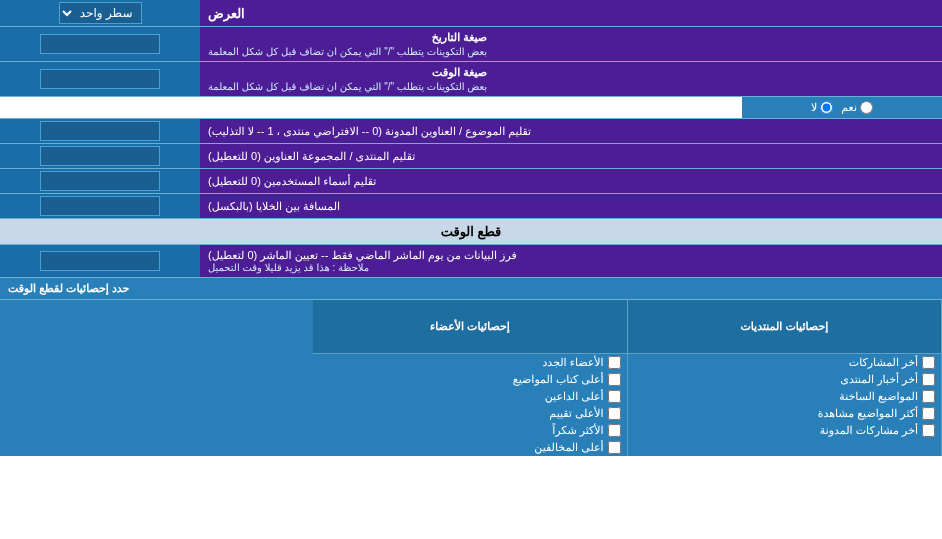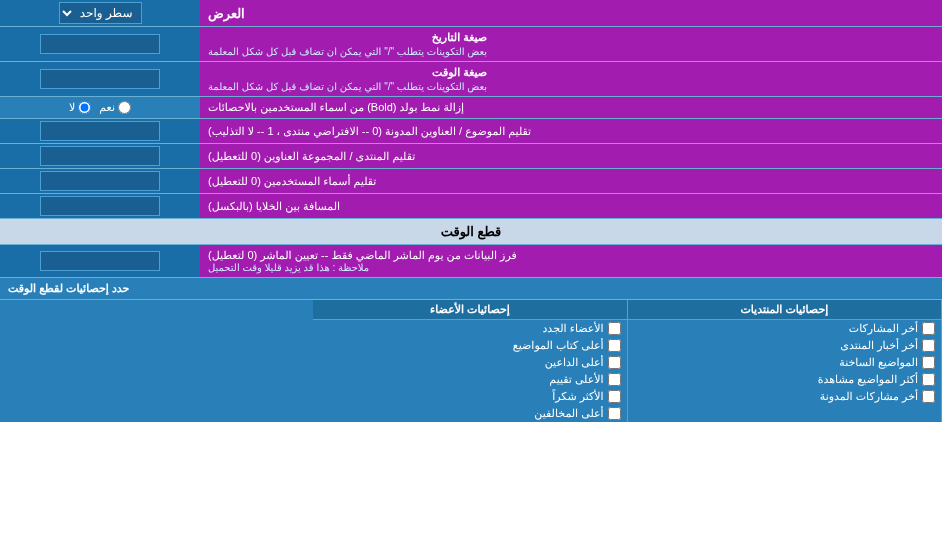--- a/index.html
+++ b/index.html
@@ -11,21 +11,21 @@
       background: #fff;
     }
 
     .row {
       display: flex;
       width: 100%;
       border-bottom: 1px solid #6ab0d4;
     }
 
     .label-cell {
-      background: #a21caf;
+      background: #4c1d95;
       color: #fff;
       padding: 4px 8px;
       display: flex;
       align-items: center;
       justify-content: flex-end;
       text-align: right;
       font-size: 11px;
     }
 
     .input-cell {
@@ -153,21 +153,21 @@
       flex: 1;
       border-right: 1px solid #5aa0c8;
     }
     .stats-col:last-child { border-right: none; }
 
     .stats-col-header {
       color: #fff;
       font-weight: bold;
       font-size: 11px;
       text-align: center;
-      padding: 3px;
+      padding: 20px;
       border-bottom: 1px solid #5aa0c8;
       background: #1f6ea0;
     }
 
     .limit-row {
       display: flex;
       width: 100%;
       background: #2980b9;
       border-bottom: 1px solid #6ab0d4;
       margin-left: 48px;
@@ -203,21 +203,20 @@
       <span style="font-weight:bold;">صيغة الوقت</span>
       <span class="sub-text">بعض التكوينات يتطلب "/" التي يمكن ان تضاف قبل كل شكل المعلمة</span>
     </div>
   </div>
   <div class="input-cell">
     <input type="text" class="input-field" style="width: 120px;">
   </div>
 </div>
 
 <div class="row row-4">
-  <div class="label-cell">إزالة نمط بولد (Bold) من اسماء المستخدمين بالاحصائات</div>
   <div class="radio-cell">
     <div class="radio-option">
       <input type="radio" name="bold" value="yes" style="">
       <span>نعم</span>
     </div>
     <div class="radio-option">
       <input type="radio" name="bold" value="no" checked="" style="">
       <span>لا</span>
     </div>
   </div>

